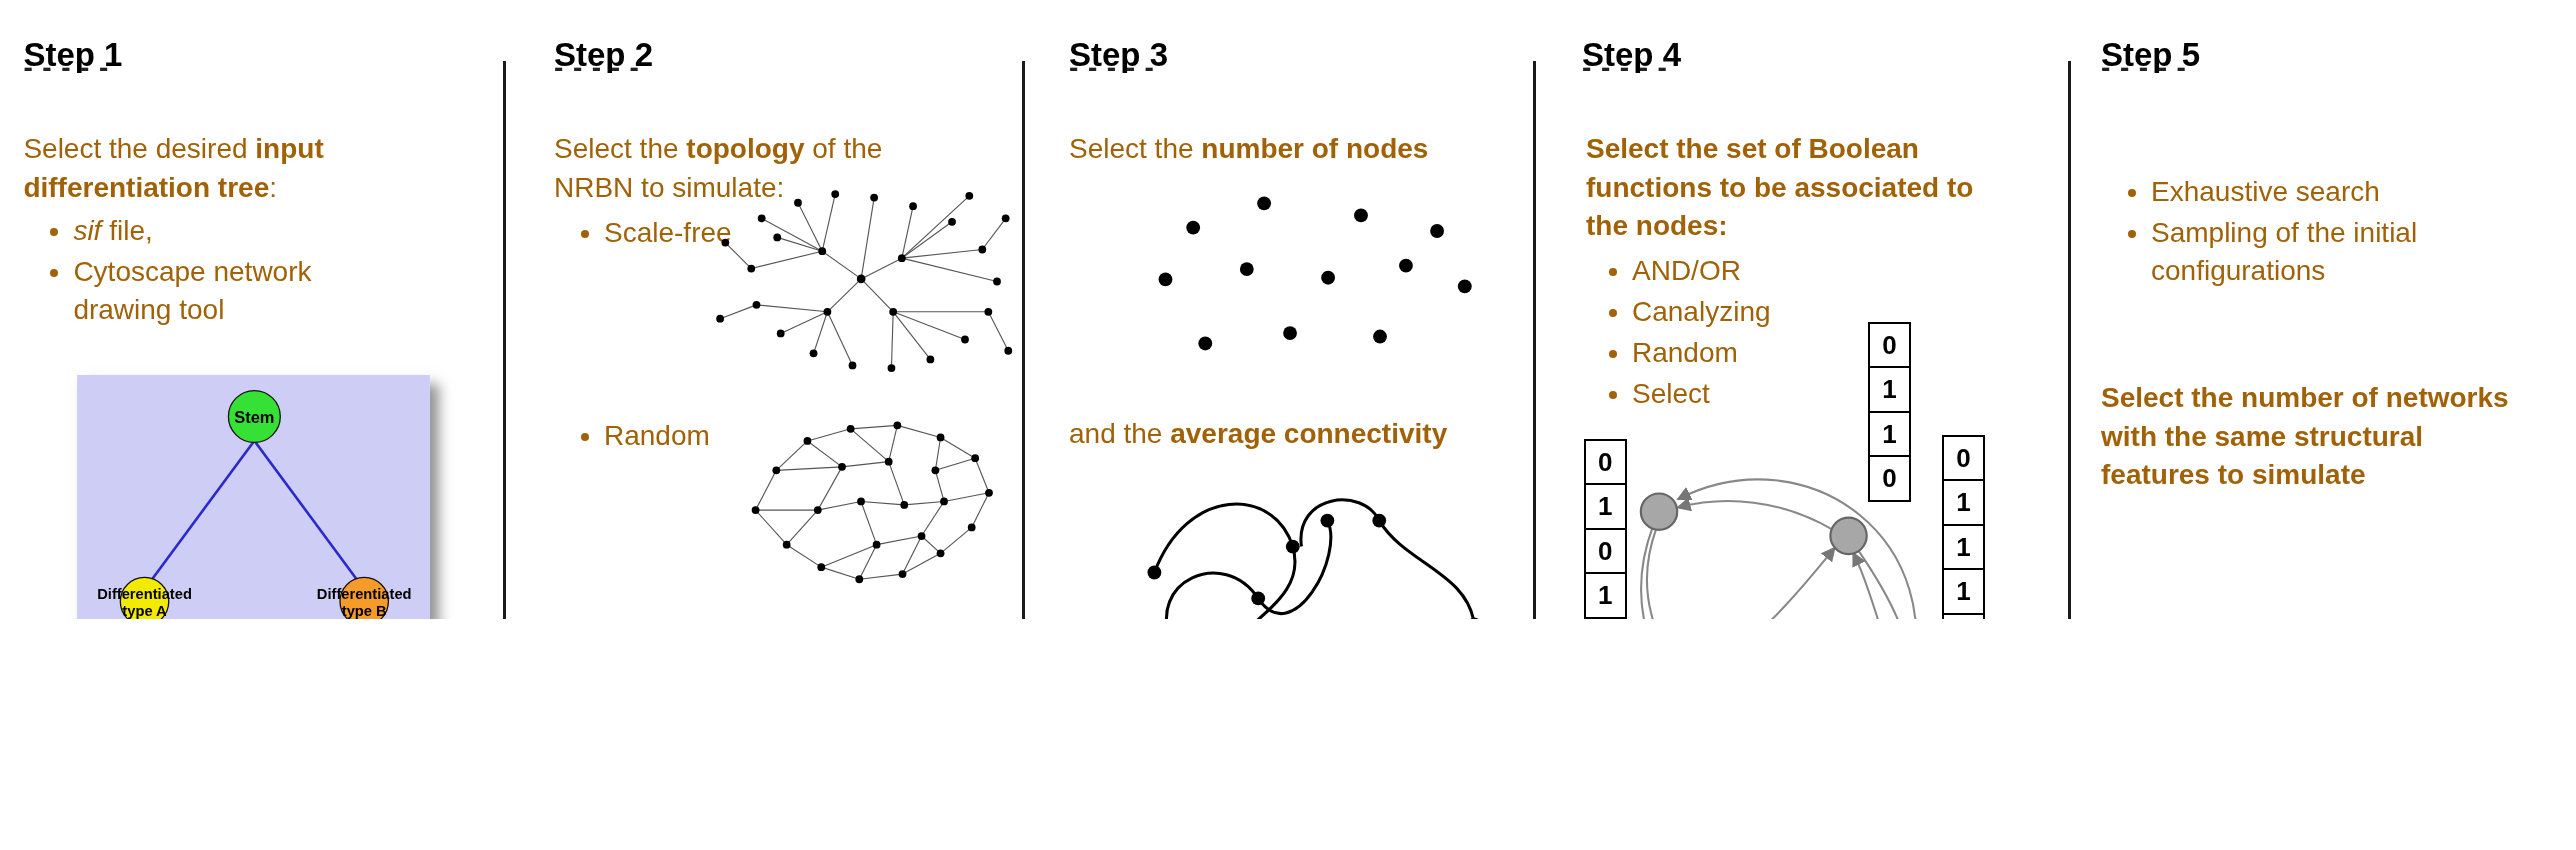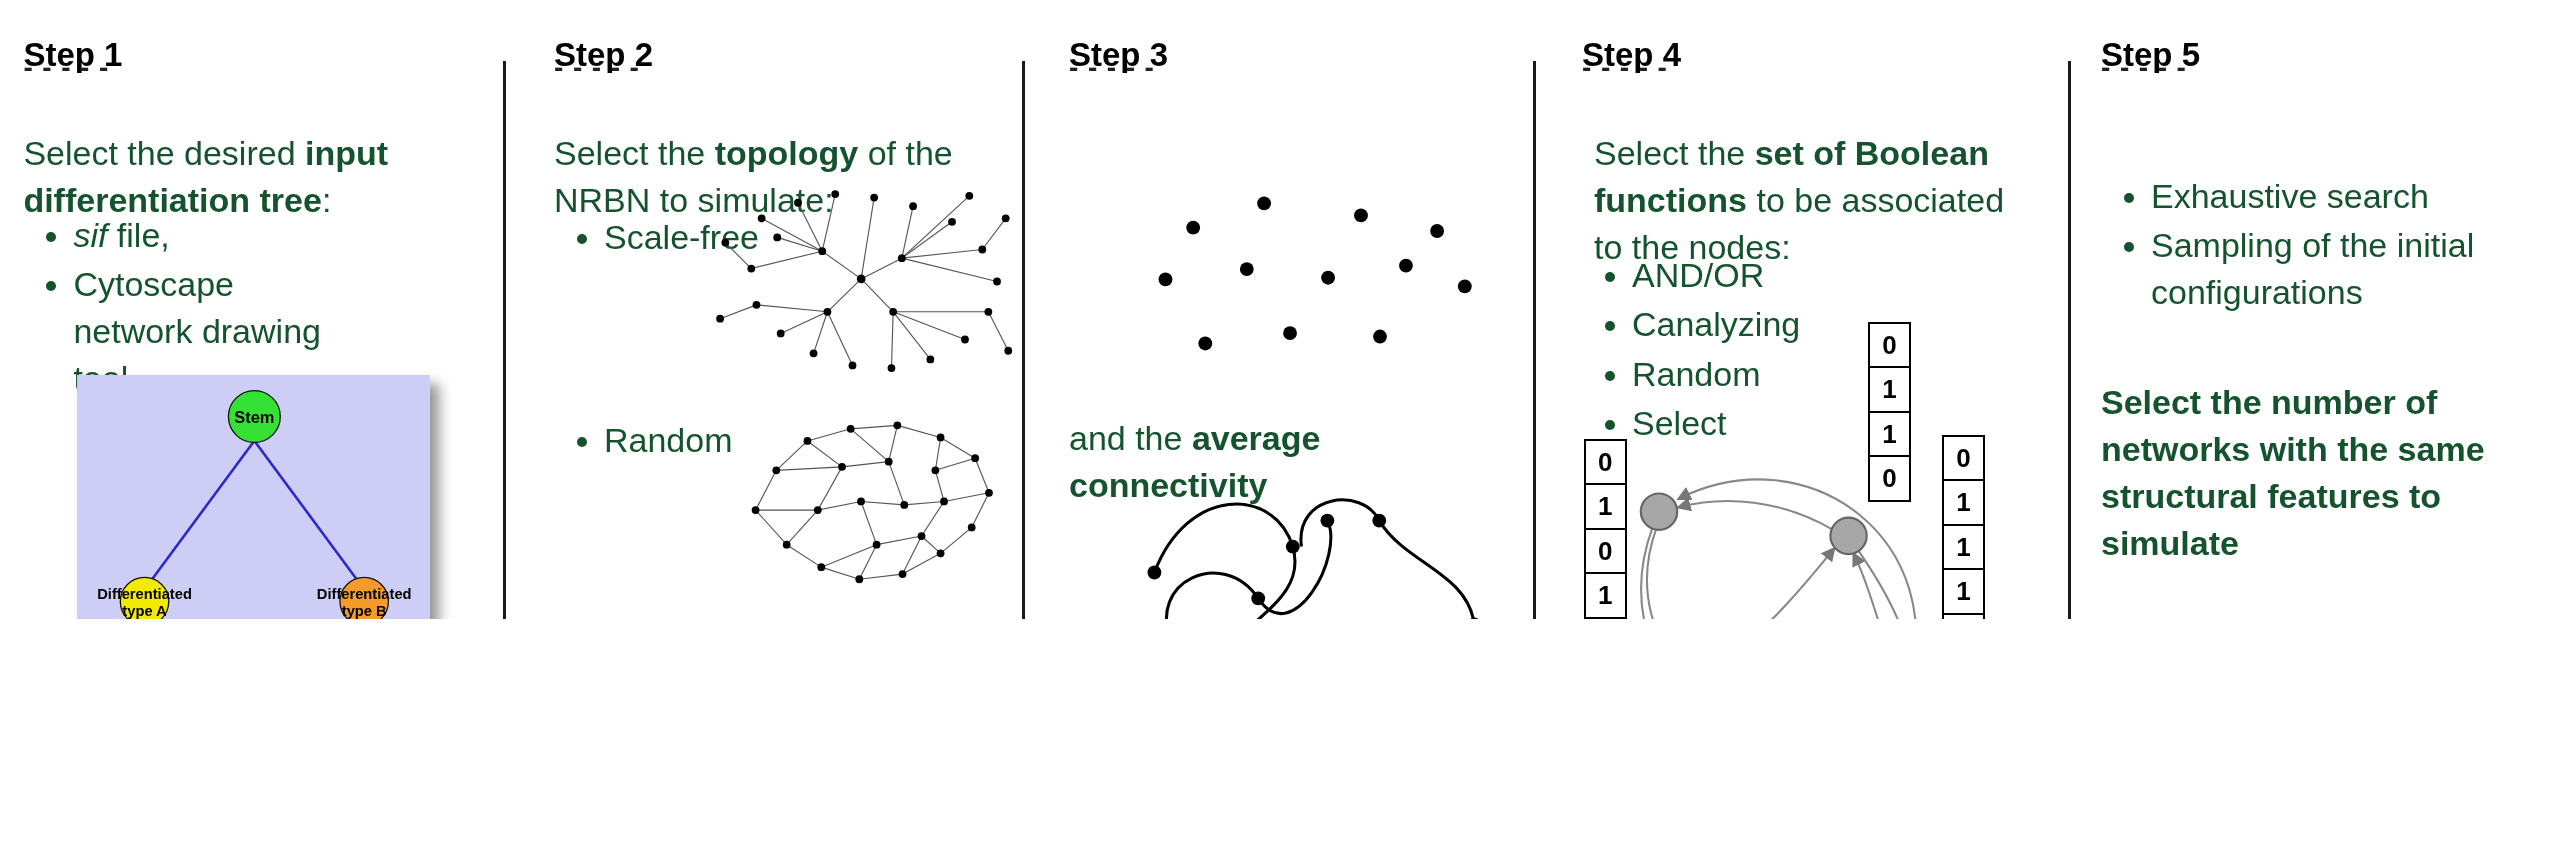--- a/index.html
+++ b/index.html
@@ -5,21 +5,21 @@
   * { box-sizing: border-box; }
   html, body { margin: 0; padding: 0; background: #ffffff; }
   .canvas {
     position: relative; width: 2576px; height: 619px;
     background: #ffffff; color: #111;
     font-family: "Liberation Sans", sans-serif; overflow: hidden;
   }
   .col { position: absolute; top: 0; height: 851px; }
   .step-title { position: absolute; top: 8.7px; left: 0; font-size: 33px; font-weight: bold; color: #000; }
   .dashes { position: absolute; top: 52px; left: 0; font-size: 28px; font-weight: bold; color: #222; letter-spacing: 0.9px; }
-  .body-text { font-size: 34px; line-height: 1.38; color: #14532d; }
+  .body-text { font-size: 28px; line-height: 1.38; color: #a16207; }
   .abs { position: absolute; }
   .vdiv { position: absolute; top: 61px; width: 2.6px; height: 571px; background: #1a1a1a; }
   ul.bullets { margin: 0; padding-left: 50px; list-style: disc; }
   ul.bullets li { margin: 2.6px 0; }
   p { margin: 0; }
 
   
   .tree-box {
     position: absolute; left: 54px; top: 375px; width: 353px; height: 275px;
     box-shadow: 8.7px 8.7px 12px rgba(60,60,60,0.55);
@@ -220,20 +220,21 @@
       </svg>
     </div>
   </section>
 
   <div class="vdiv" style="left:1022px;"></div>
 
   <section class="col" style="left:1069px; width:454px;">
     <h2 class="step-title">Step 3</h2>
     <div class="dashes">- - - - -</div>
 
+    <p class="body-text abs" style="top:130px; left:0; width:450px;"><span>Select the </span><b>number of nodes</b><span></span></p>
 
     <div class="net-figure" style="left:74px; top:186px;">
       <svg viewBox="0 0 400 230" width="346" height="199">
         <g fill="#000">
           <circle cx="140" cy="20" r="8"></circle>
             <circle cx="58" cy="48" r="8"></circle>
             <circle cx="252" cy="34" r="8"></circle>
           <circle cx="340" cy="52" r="8"></circle>
             <circle cx="26" cy="108" r="8"></circle>
             <circle cx="120" cy="96" r="8"></circle>
@@ -277,21 +278,21 @@
       </svg>
     </div>
   </section>
 
   <div class="vdiv" style="left:1533px;"></div>
 
   <section class="col" style="left:1582px; width:476px;">
     <h2 class="step-title">Step 4</h2>
     <div class="dashes">- - - - -</div>
 
-    <p class="body-text abs" style="top:130px; left:12px; width:433px;"><span>Select the </span><b>set of Boolean functions</b><span> to be associated to the nodes:</span></p>
+    <p class="body-text abs" style="top:130px; left:4px; width:433px;font-weight:bold;"><span>Select the </span><b>set of Boolean functions</b><span> to be associated to the nodes:</span></p>
 
     <ul class="bullets body-text abs" style="top:249px; left:0; width:260px;">
       <li><span>AND/OR</span></li>
       <li><span>Canalyzing</span></li>
       <li><span>Random</span></li>
       <li><span>Select</span></li>
     </ul>
 
     <div class="abs" style="left:0; top:322px; width:476px; height:529px;">
       <svg viewBox="0 0 550 611" width="476" height="529" style="position:absolute; left:0; top:0;">

